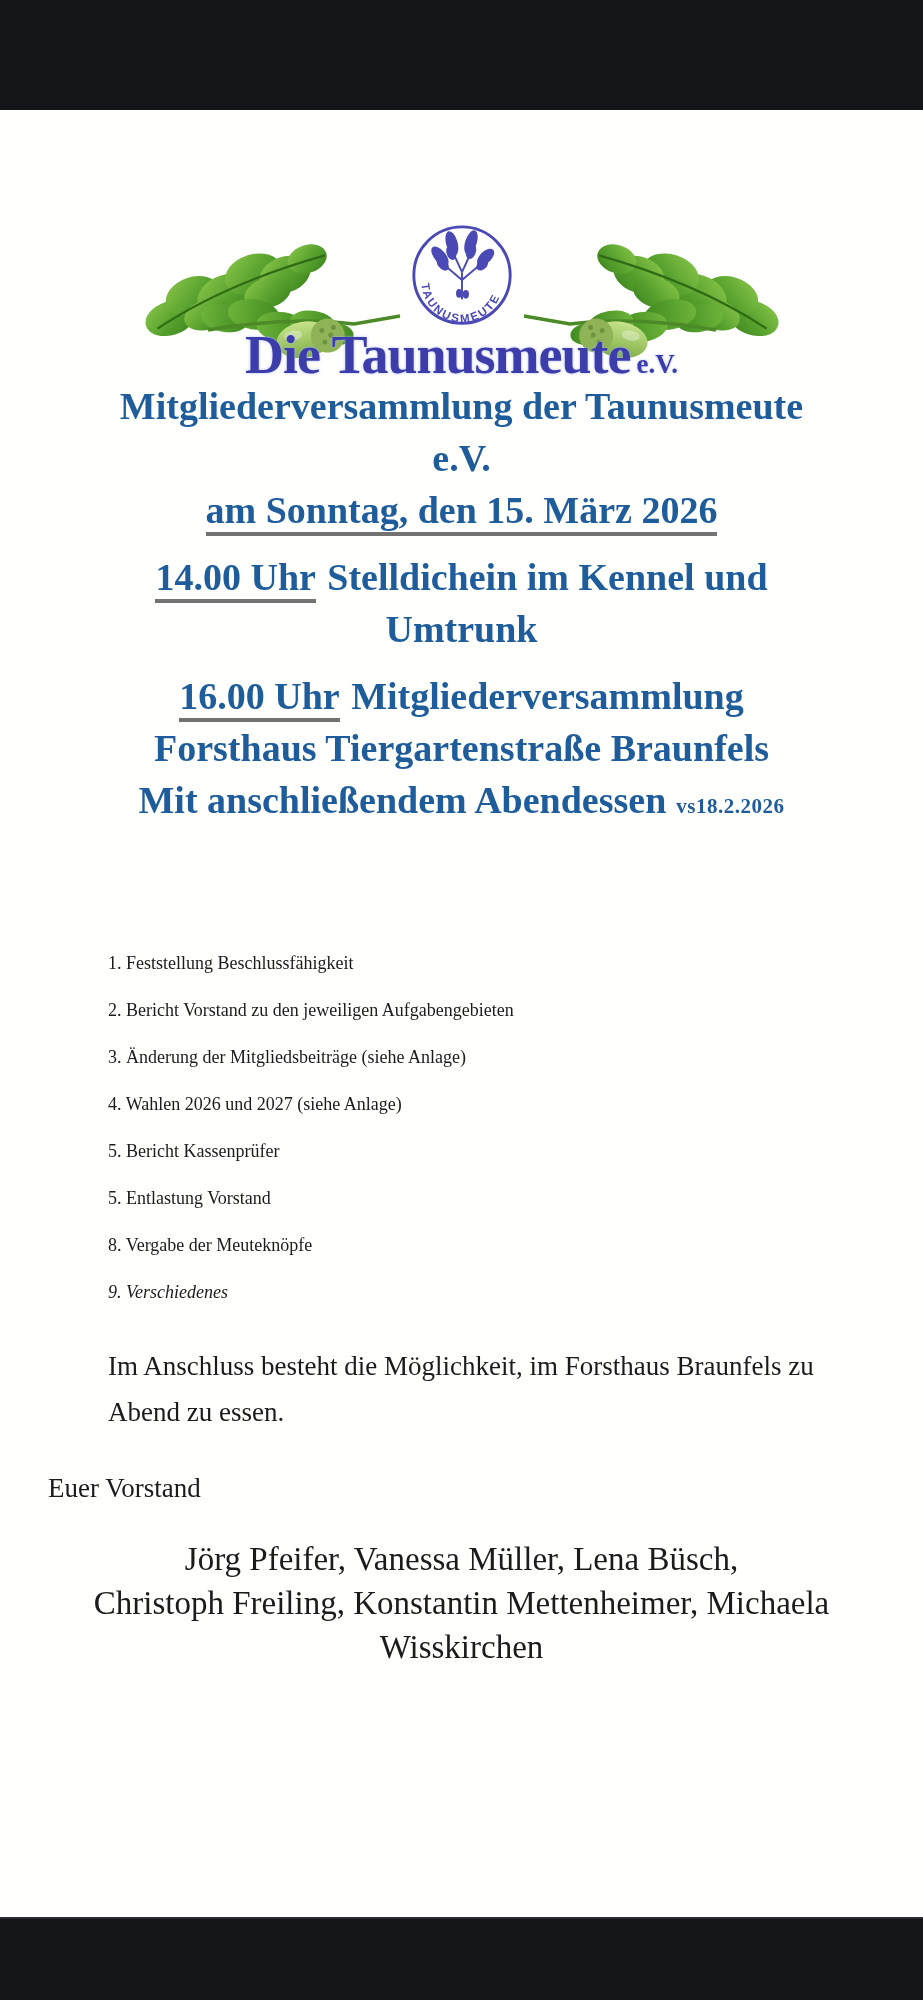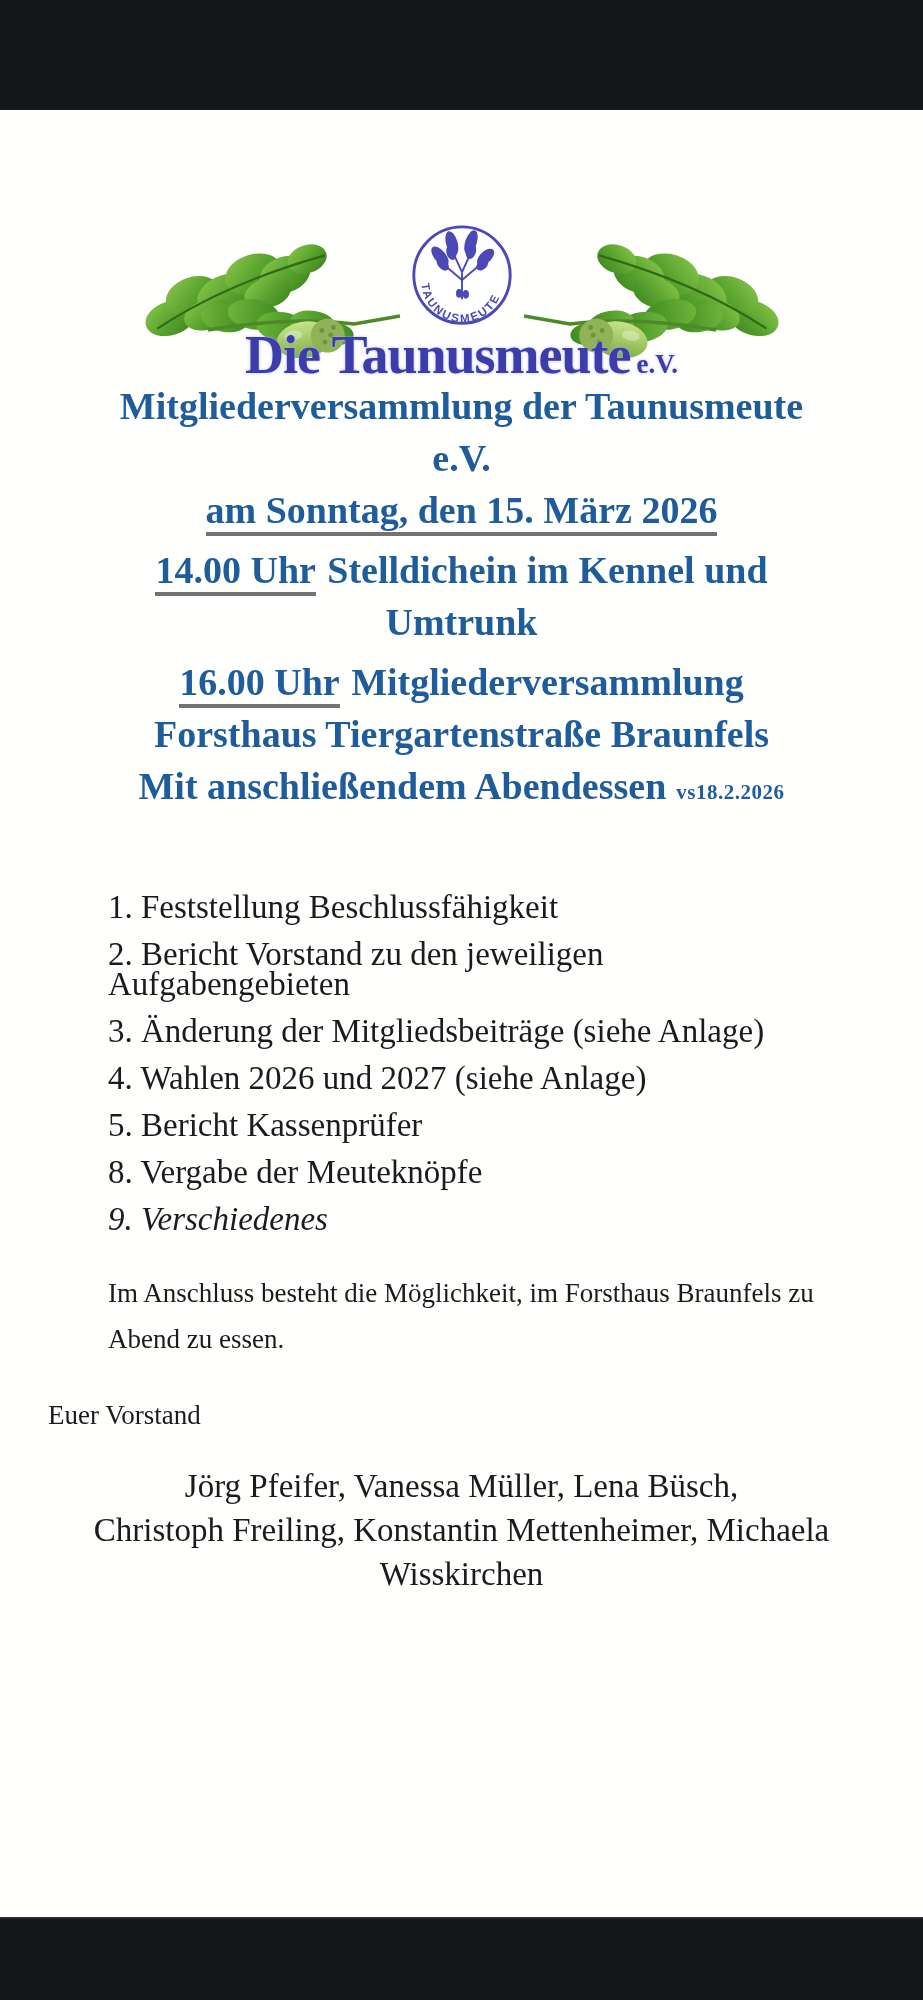--- a/index.html
+++ b/index.html
@@ -28,27 +28,27 @@
     white-space:nowrap;
   }
   .logo-suffix{font-size:27px;letter-spacing:0;margin-left:6px;}
 
   
   .heading{
     margin-top:14px;text-align:center;color:#1e5c9b;font-weight:bold;
     font-size:38px;line-height:52px;
   }
   .h-line{white-space:nowrap;}
-  .h-line.wrapable{white-space:normal;max-width:700px;margin:8px auto;}
+  .h-line.wrapable{white-space:normal;max-width:700px;margin:15px auto;}
   .u{border-bottom:4px solid #737373;padding-bottom:1px;}
   .time{margin-right:0.30em;}
   .version-note{font-size:21px;font-weight:bold;letter-spacing:0.5px;margin-left:10px;}
 
   
-  .agenda{margin:74px 100px 0 108px;color:#1b1b1b;font-size:33px;line-height:30px;}
+  .agenda{margin:116px 100px 0 108px;color:#1b1b1b;font-size:18px;line-height:30px;}
   .agenda-item{margin-bottom:17px;}
   .agenda-item:last-child{margin-bottom:0;font-style:italic;}
   .para{margin:0 100px 0 108px;color:#1b1b1b;font-size:27px;line-height:46px;max-width:765px;}
   .para.first{margin-top:36px;}
   .para.second{margin-top:8px;}
   .closing{margin:30px 100px 0 48px;color:#1b1b1b;font-size:27px;line-height:46px;}
   .signature{margin:26px auto 0;text-align:center;color:#1b1b1b;font-size:33px;line-height:44px;}
 </style>
 </head>
 <body>
@@ -192,20 +192,21 @@
       <div class="h-line">Forsthaus Tiergartenstraße Braunfels</div>
       <div class="h-line"><span>Mit anschließendem Abendessen</span><span class="version-note">vs18.2.2026</span></div>
     </div>
 
     <div class="agenda">
       <div class="agenda-item">1. Feststellung Beschlussfähigkeit</div>
       <div class="agenda-item">2. Bericht Vorstand zu den jeweiligen Aufgabengebieten</div>
       <div class="agenda-item">3. Änderung der Mitgliedsbeiträge (siehe Anlage)</div>
       <div class="agenda-item">4. Wahlen 2026 und 2027 (siehe Anlage)</div>
       <div class="agenda-item">5. Bericht Kassenprüfer</div>
+      <div class="agenda-item">5. Entlastung Vorstand</div>
       <div class="agenda-item">8. Vergabe der Meuteknöpfe</div>
       <div class="agenda-item">9. Verschiedenes</div>
     </div>
 
     <div class="para first">Im Anschluss besteht die Möglichkeit, im Forsthaus Braunfels zu Abend zu essen.</div>
     <div class="closing">Euer Vorstand</div>
 
     <div class="signature">
       <div>Jörg Pfeifer, Vanessa Müller, Lena Büsch,</div>
       <div>Christoph Freiling, Konstantin Mettenheimer, Michaela</div>

